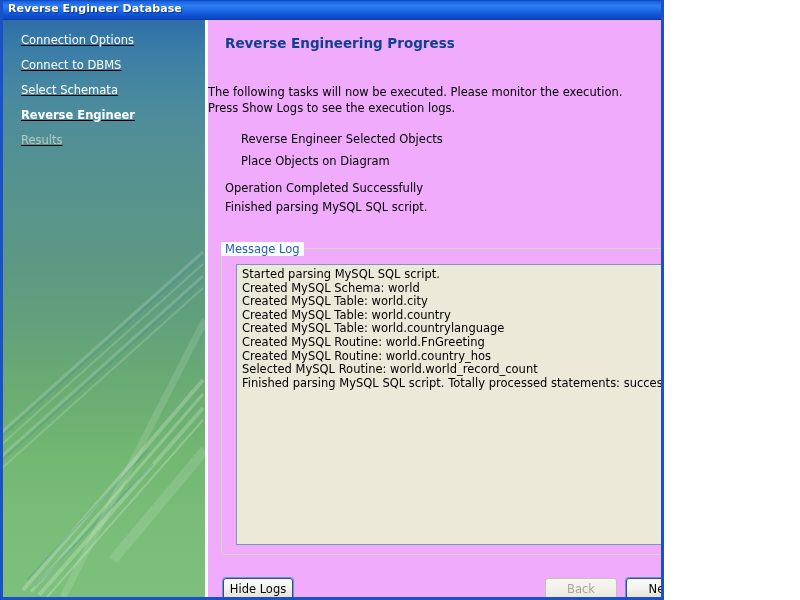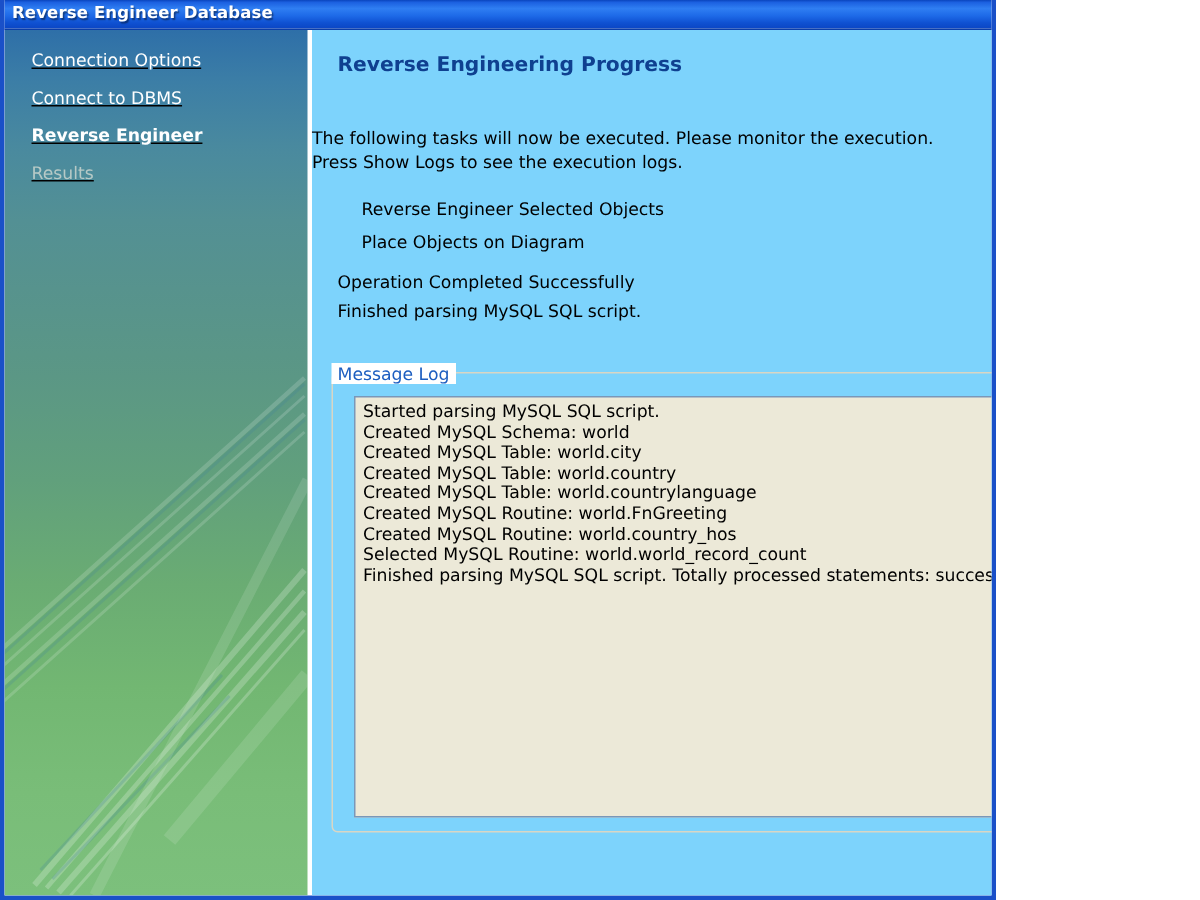--- a/index.html
+++ b/index.html
@@ -124,21 +124,21 @@
     color: #b6c9c6;
   }
 
   
   #content {
     position: absolute;
     left: 205px;
     top: 20px;
     width: 592px;
     height: 577px;
-    background: #7dd3fc;
+    background: #f0abfc;
   }
   #page-title {
     position: absolute;
     left: 17px;
     top: 15px;
     font-size: 13.5px;
     font-weight: bold;
     color: #0f4090;
     white-space: nowrap;
   }
@@ -332,20 +332,23 @@
         <path d="M 60 577 L 202 300" stroke-width="7"></path>
       </g>
     </svg>
     <div id="steps">
       <div class="step">
         <span>Connection Options</span>
       </div>
       <div class="step">
         <span>Connect to DBMS</span>
       </div>
+      <div class="step">
+        <span>Select Schemata</span>
+      </div>
       <div class="step active">
         <span>Reverse Engineer</span>
       </div>
       <div class="step disabled">
         <span>Results</span>
       </div>
     </div>
   </div>
 
   <div id="content">
@@ -385,15 +388,21 @@
             <div class="sb-arrow"></div>
           </div>
           <div class="sb-btn" id="sb-down">
             <div class="sb-arrow"></div>
           </div>
         </div>
       </div>
     </div>
     <div id="grp-legend">Message Log</div>
 
+    <div id="buttons">
+      <div class="btn focused" id="btn-hide-logs">Hide Logs</div>
+      <div class="btn disabled" id="btn-back">Back</div>
+      <div class="btn focused" id="btn-next">Next</div>
+      <div class="btn" id="btn-cancel">Cancel</div>
+    </div>
 
   </div>
 </div>
 
 </body></html>

